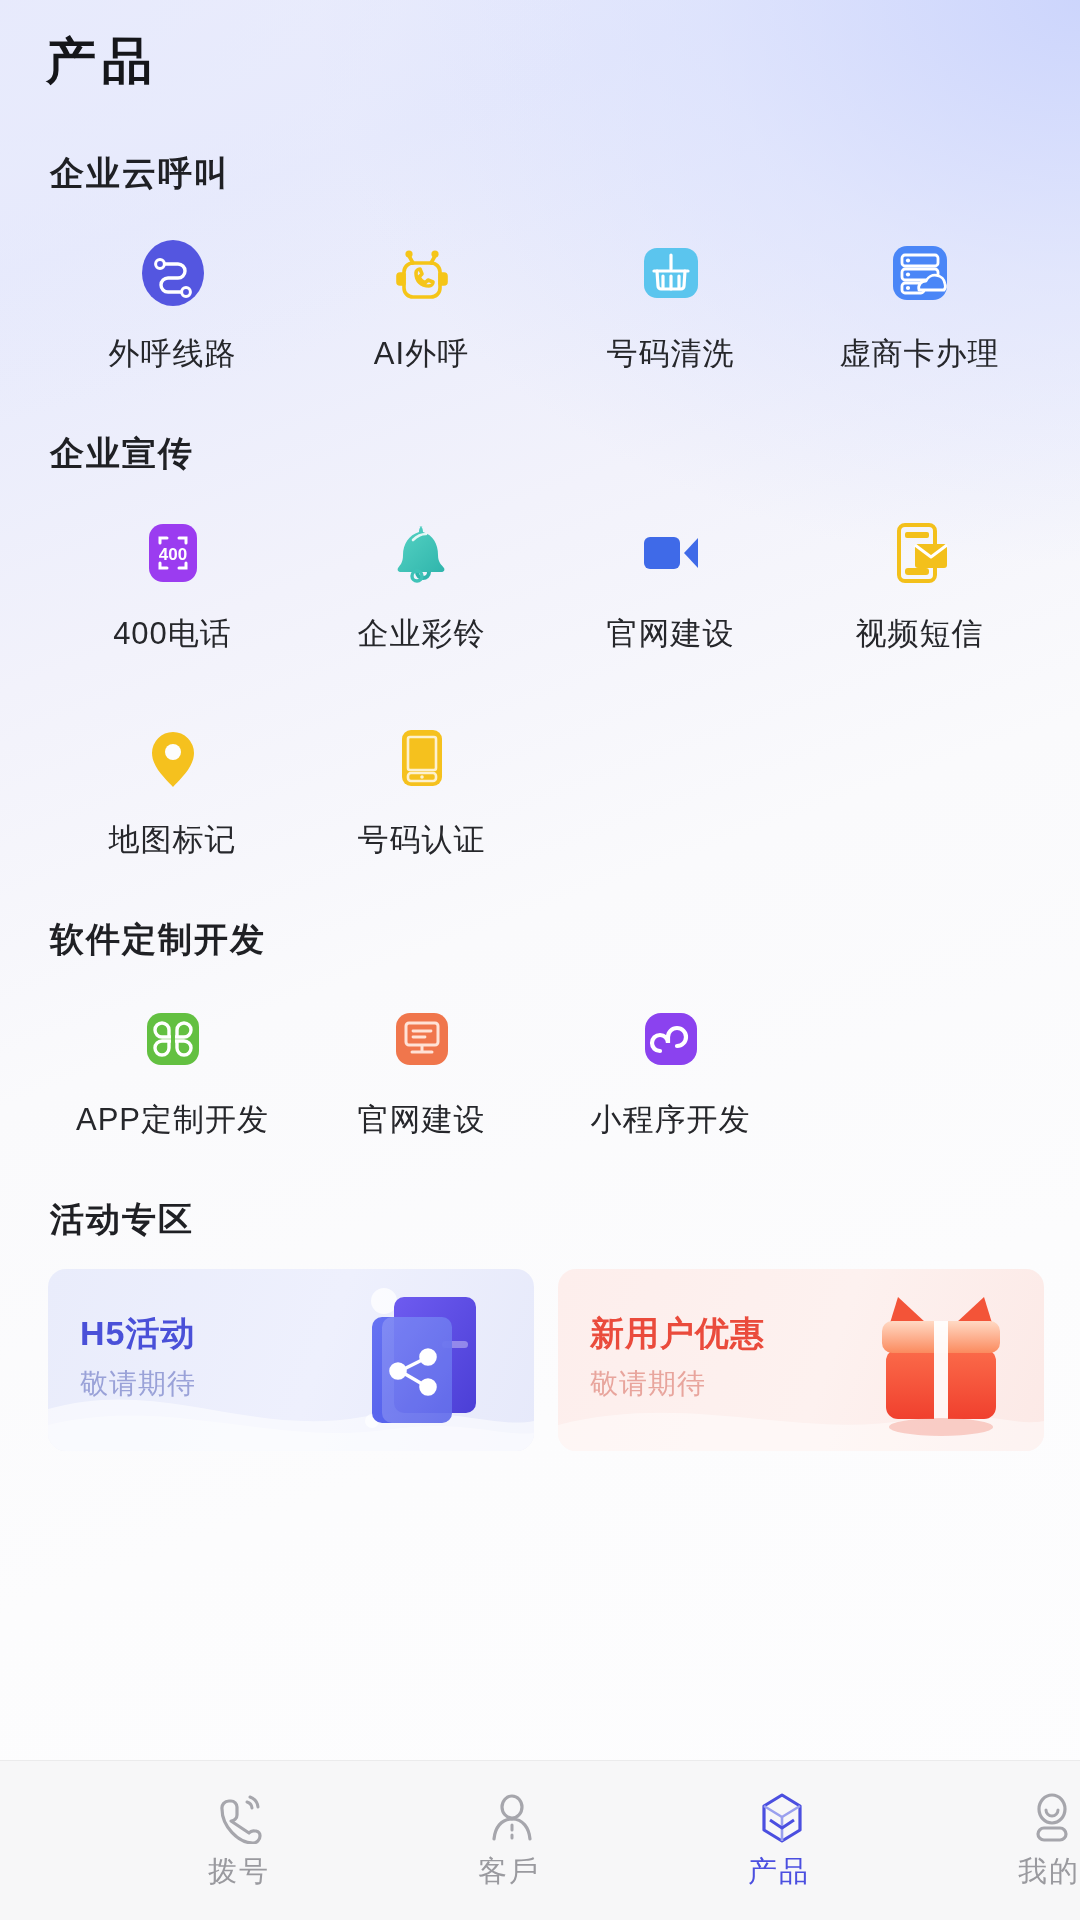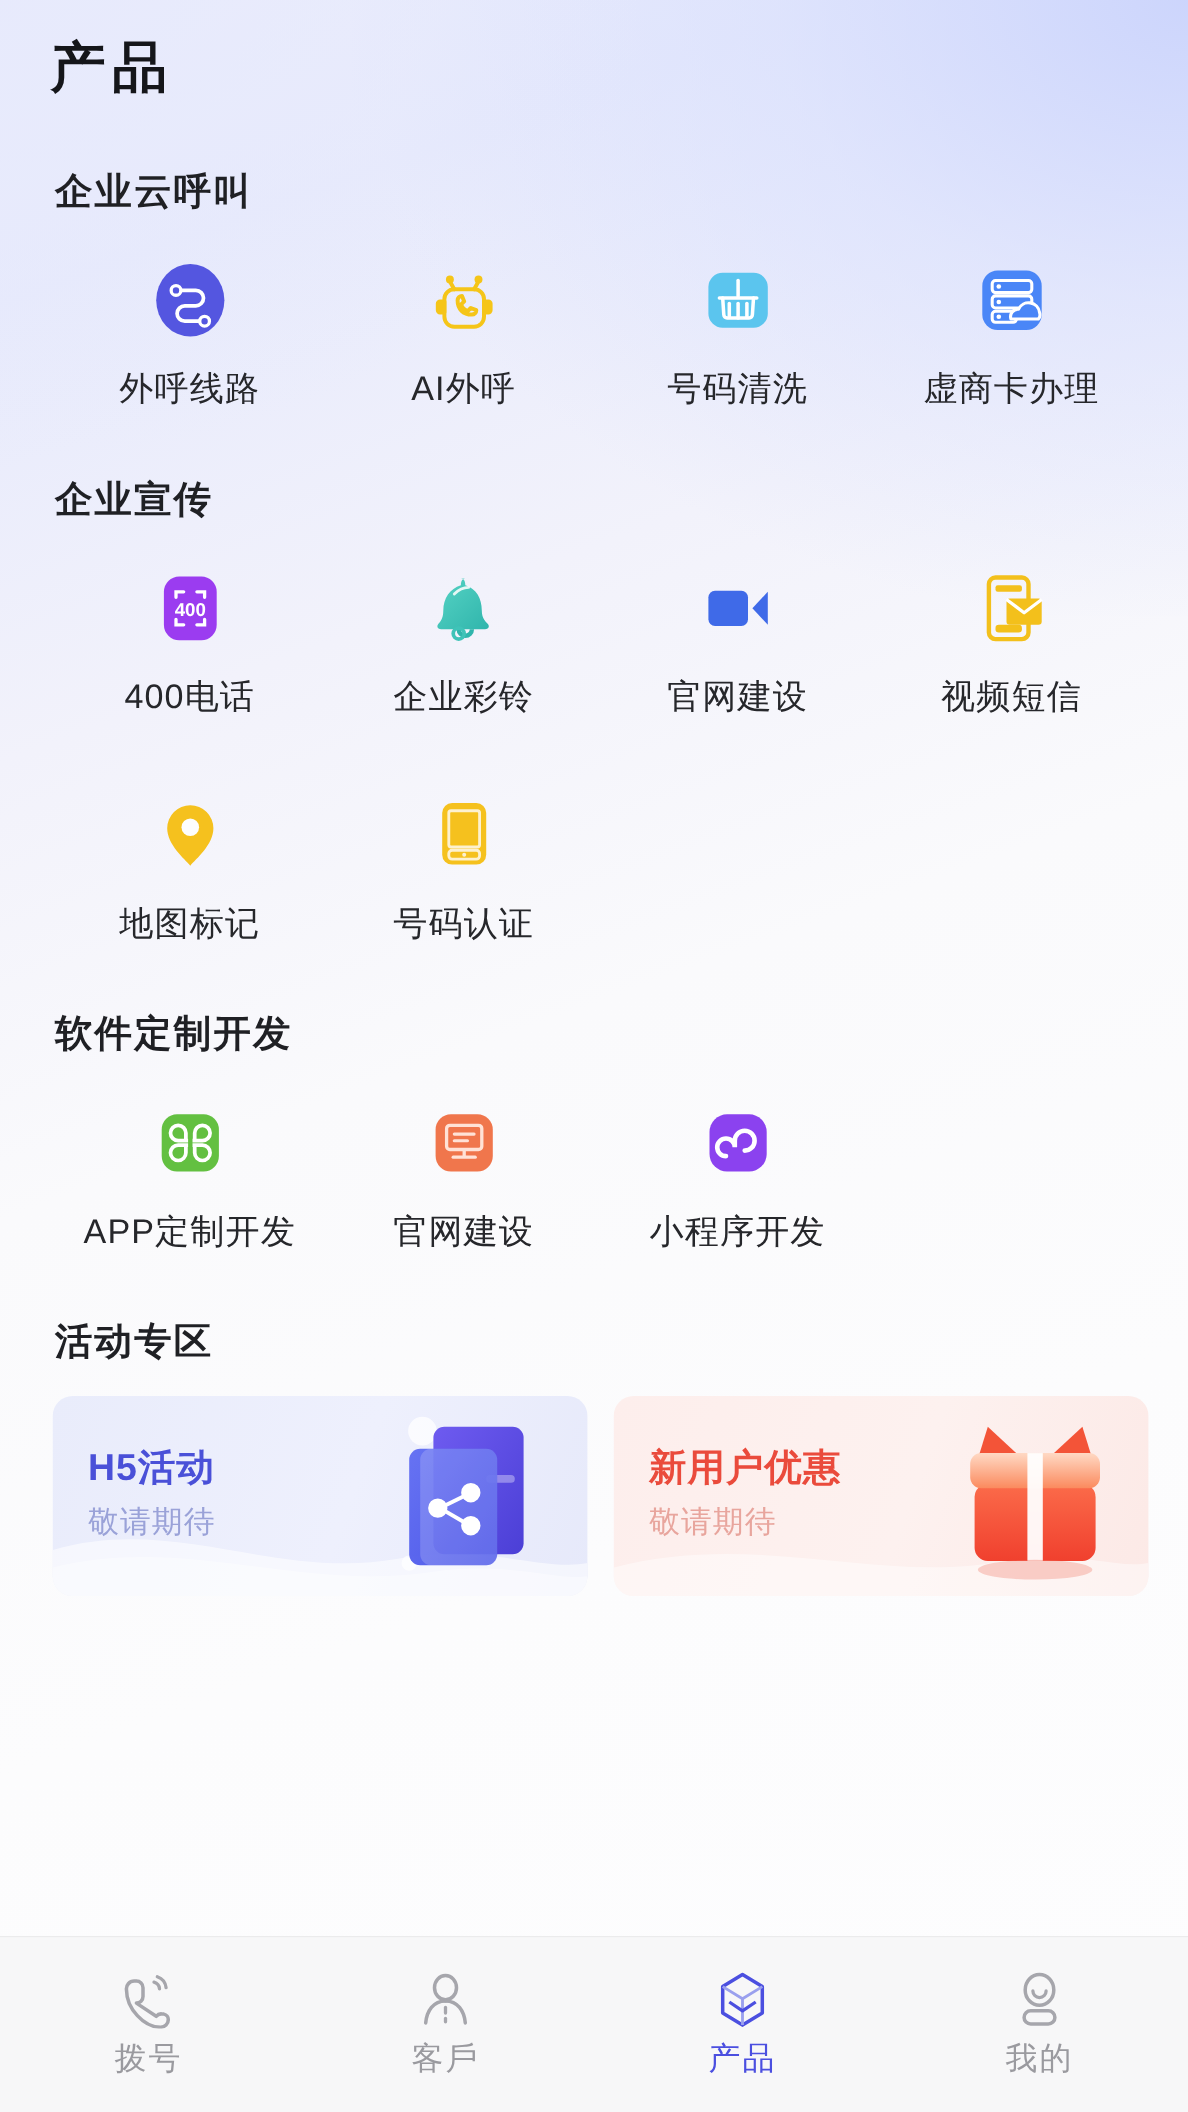--- a/index.html
+++ b/index.html
@@ -86,21 +86,21 @@
   .banner-wave { position: absolute; left: 0; bottom: 0; width: 100%; height: 100px; }
 
   
   .tabbar {
     position: absolute; left: 0; right: 0; bottom: 0; height: 160px;
     background: #f7f7f8;
     border-top: 1px solid #ebebec;
     display: flex; align-items: center;
   }
   .tab {
-    flex: 1; display: flex; flex-direction: column; align-items: center;
+    flex: 1; display: flex; flex-direction: column; align-items: flex-end;
     justify-content: center; gap: 6px; cursor: pointer;
   }
   .tab-icon { width: 56px; height: 56px; display:flex; align-items:center; justify-content:center;}
   .tab-label { font-size: 29px; color: #9a9a9f; letter-spacing: 2px; }
   .tab.active .tab-label { color: #4b4fe0; }
 </style>
 </head>
 <body>
 
 <div class="screen">

